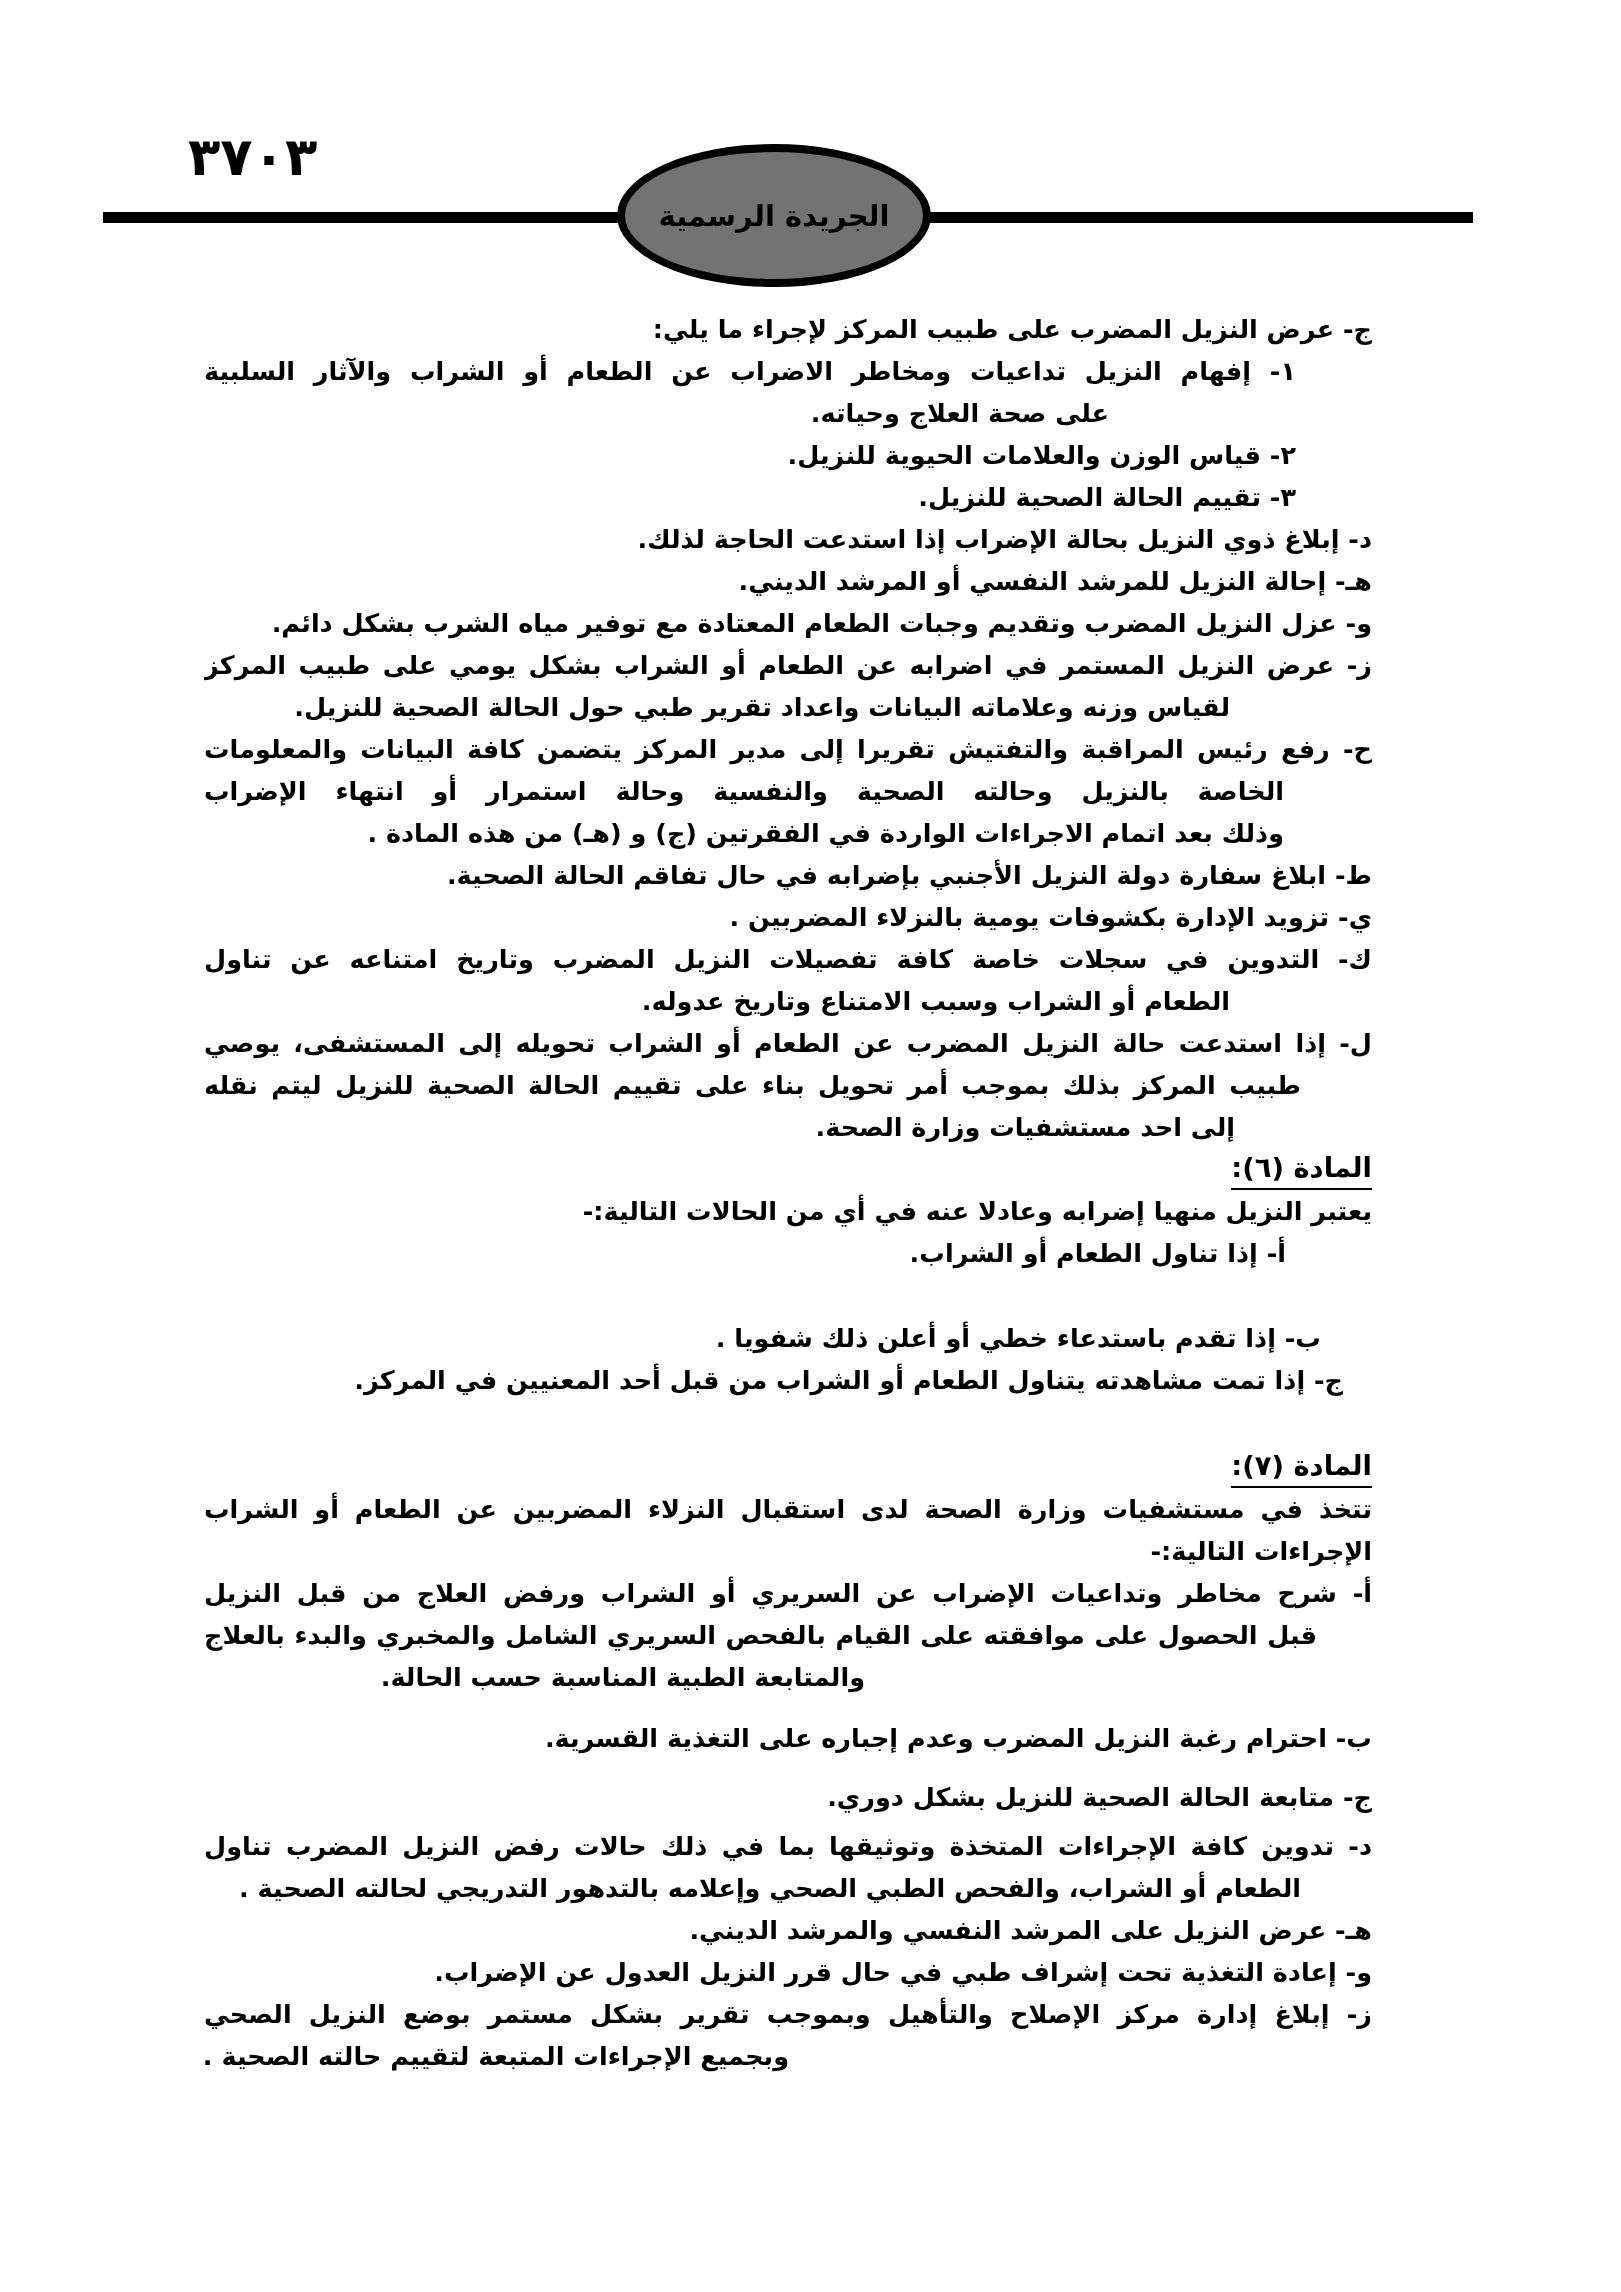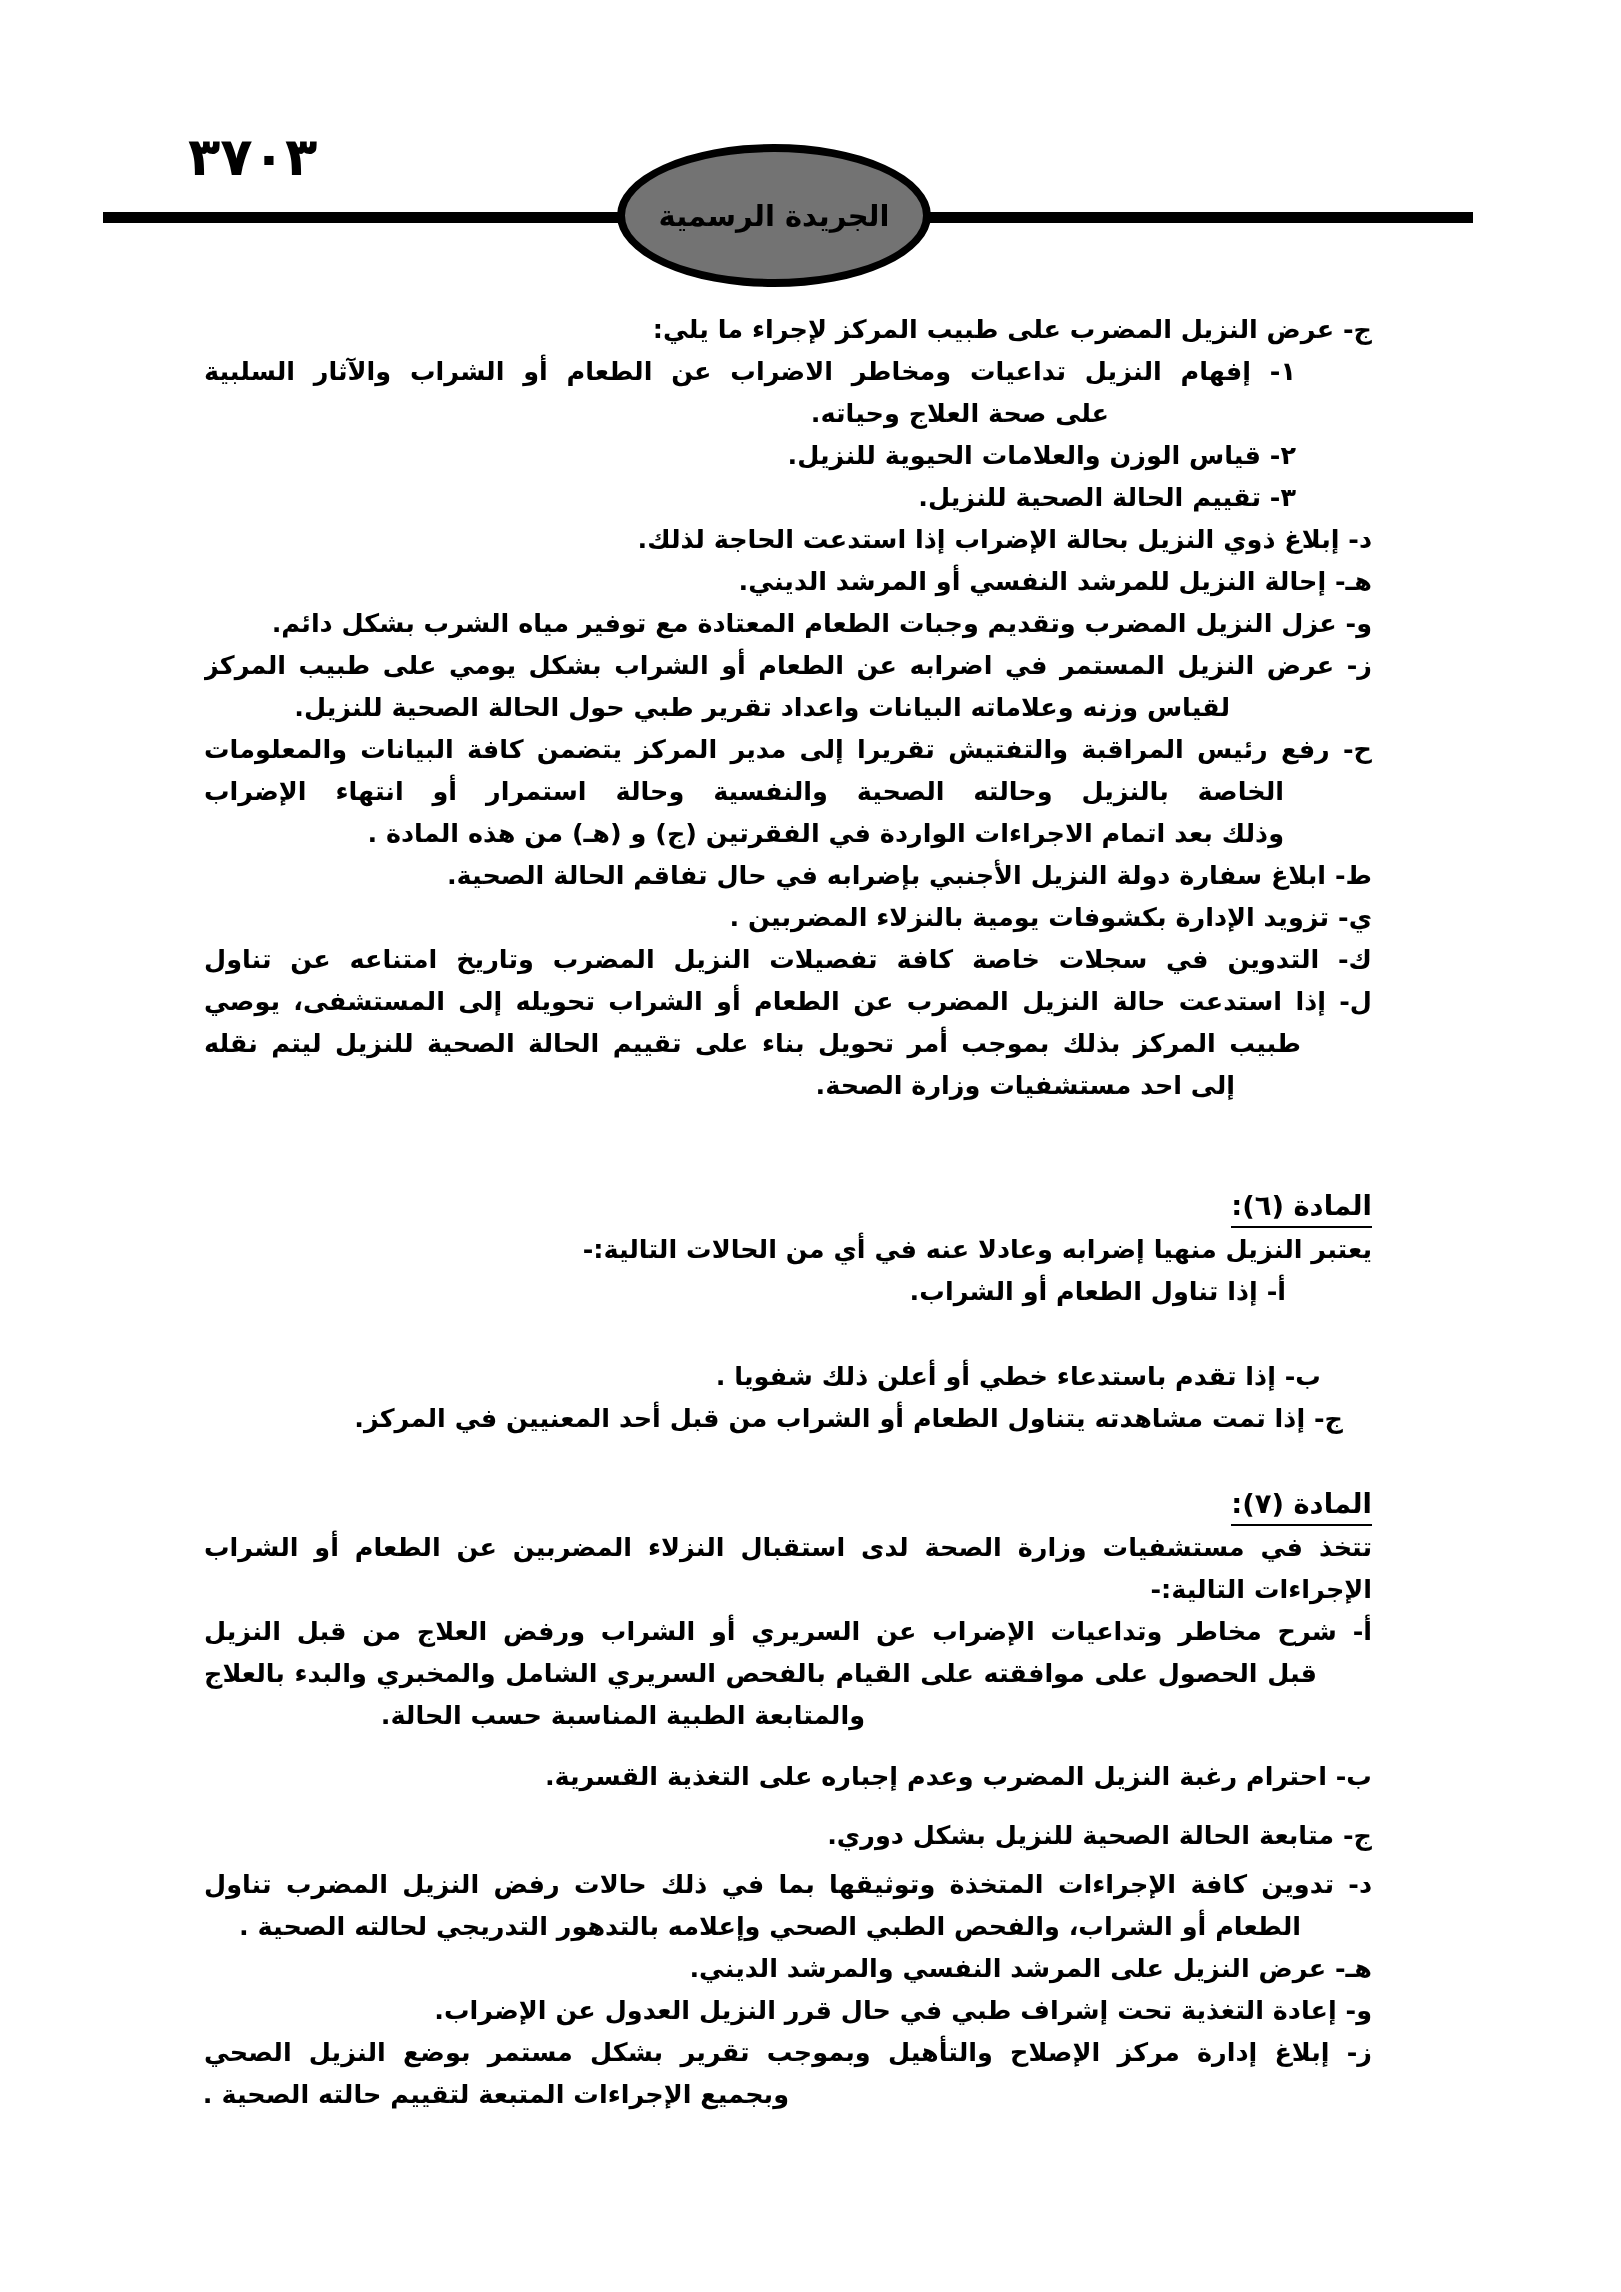--- a/index.html
+++ b/index.html
@@ -107,26 +107,27 @@
       <div class="line">هـ- إحالة النزيل للمرشد النفسي أو المرشد الديني.</div>
       <div class="line">و- عزل النزيل المضرب وتقديم وجبات الطعام المعتادة مع توفير مياه الشرب بشكل دائم.</div>
       <div class="line j">ز- عرض النزيل المستمر في اضرابه عن الطعام أو الشراب بشكل يومي على طبيب المركز</div>
       <div class="line" style="padding-right: 142px;">لقياس وزنه وعلاماته البيانات واعداد تقرير طبي حول الحالة الصحية للنزيل.</div>
       <div class="line j">ح- رفع رئيس المراقبة والتفتيش تقريرا إلى مدير المركز يتضمن كافة البيانات والمعلومات</div>
       <div class="line j" style="padding-right: 88px;">الخاصة بالنزيل وحالته الصحية والنفسية وحالة استمرار أو انتهاء الإضراب</div>
       <div class="line" style="padding-right: 88px;">وذلك بعد اتمام الاجراءات الواردة في الفقرتين (ج) و (هـ) من هذه المادة .</div>
       <div class="line">ط- ابلاغ سفارة دولة النزيل الأجنبي بإضرابه في حال تفاقم الحالة الصحية.</div>
       <div class="line">ي- تزويد الإدارة بكشوفات يومية بالنزلاء المضربين .</div>
       <div class="line j">ك- التدوين في سجلات خاصة كافة تفصيلات النزيل المضرب وتاريخ امتناعه عن تناول</div>
+      <div class="line" style="padding-right: 142px;">الطعام أو الشراب وسبب الامتناع وتاريخ عدوله.</div>
       <div class="line j">ل- إذا استدعت حالة النزيل المضرب عن الطعام أو الشراب تحويله إلى المستشفى، يوصي</div>
       <div class="line j" style="padding-right: 71px;">طبيب المركز بذلك بموجب أمر تحويل بناء على تقييم الحالة الصحية للنزيل ليتم نقله</div>
       <div class="line" style="padding-right: 137px;">إلى احد مستشفيات وزارة الصحة.</div>
     </section>
     <section>
-      <div class="heading" style="margin-top: 80px;"><span>المادة (٦):</span></div>
+      <div class="heading" style=""><span>المادة (٦):</span></div>
       <div class="line">يعتبر النزيل منهيا إضرابه وعادلا عنه في أي من الحالات التالية:-</div>
       <div class="line" style="padding-right: 86px;">أ-  إذا تناول الطعام أو الشراب.</div>
       <div class="line" style="padding-right: 51px; margin-top: 43px;">ب- إذا تقدم باستدعاء خطي أو أعلن ذلك شفويا .</div>
       <div class="line" style="padding-right: 29px;">ج- إذا تمت مشاهدته يتناول الطعام أو الشراب من قبل أحد المعنيين في المركز.</div>
     </section>
     <section>
       <div class="heading" style="margin-top: 45px;"><span>المادة (٧):</span></div>
       <div class="line j">تتخذ في مستشفيات وزارة الصحة لدى استقبال النزلاء المضربين عن الطعام أو الشراب</div>
       <div class="line">الإجراءات التالية:-</div>
       <div class="line j">أ- شرح مخاطر وتداعيات الإضراب عن السريري أو الشراب ورفض العلاج من قبل النزيل</div>

